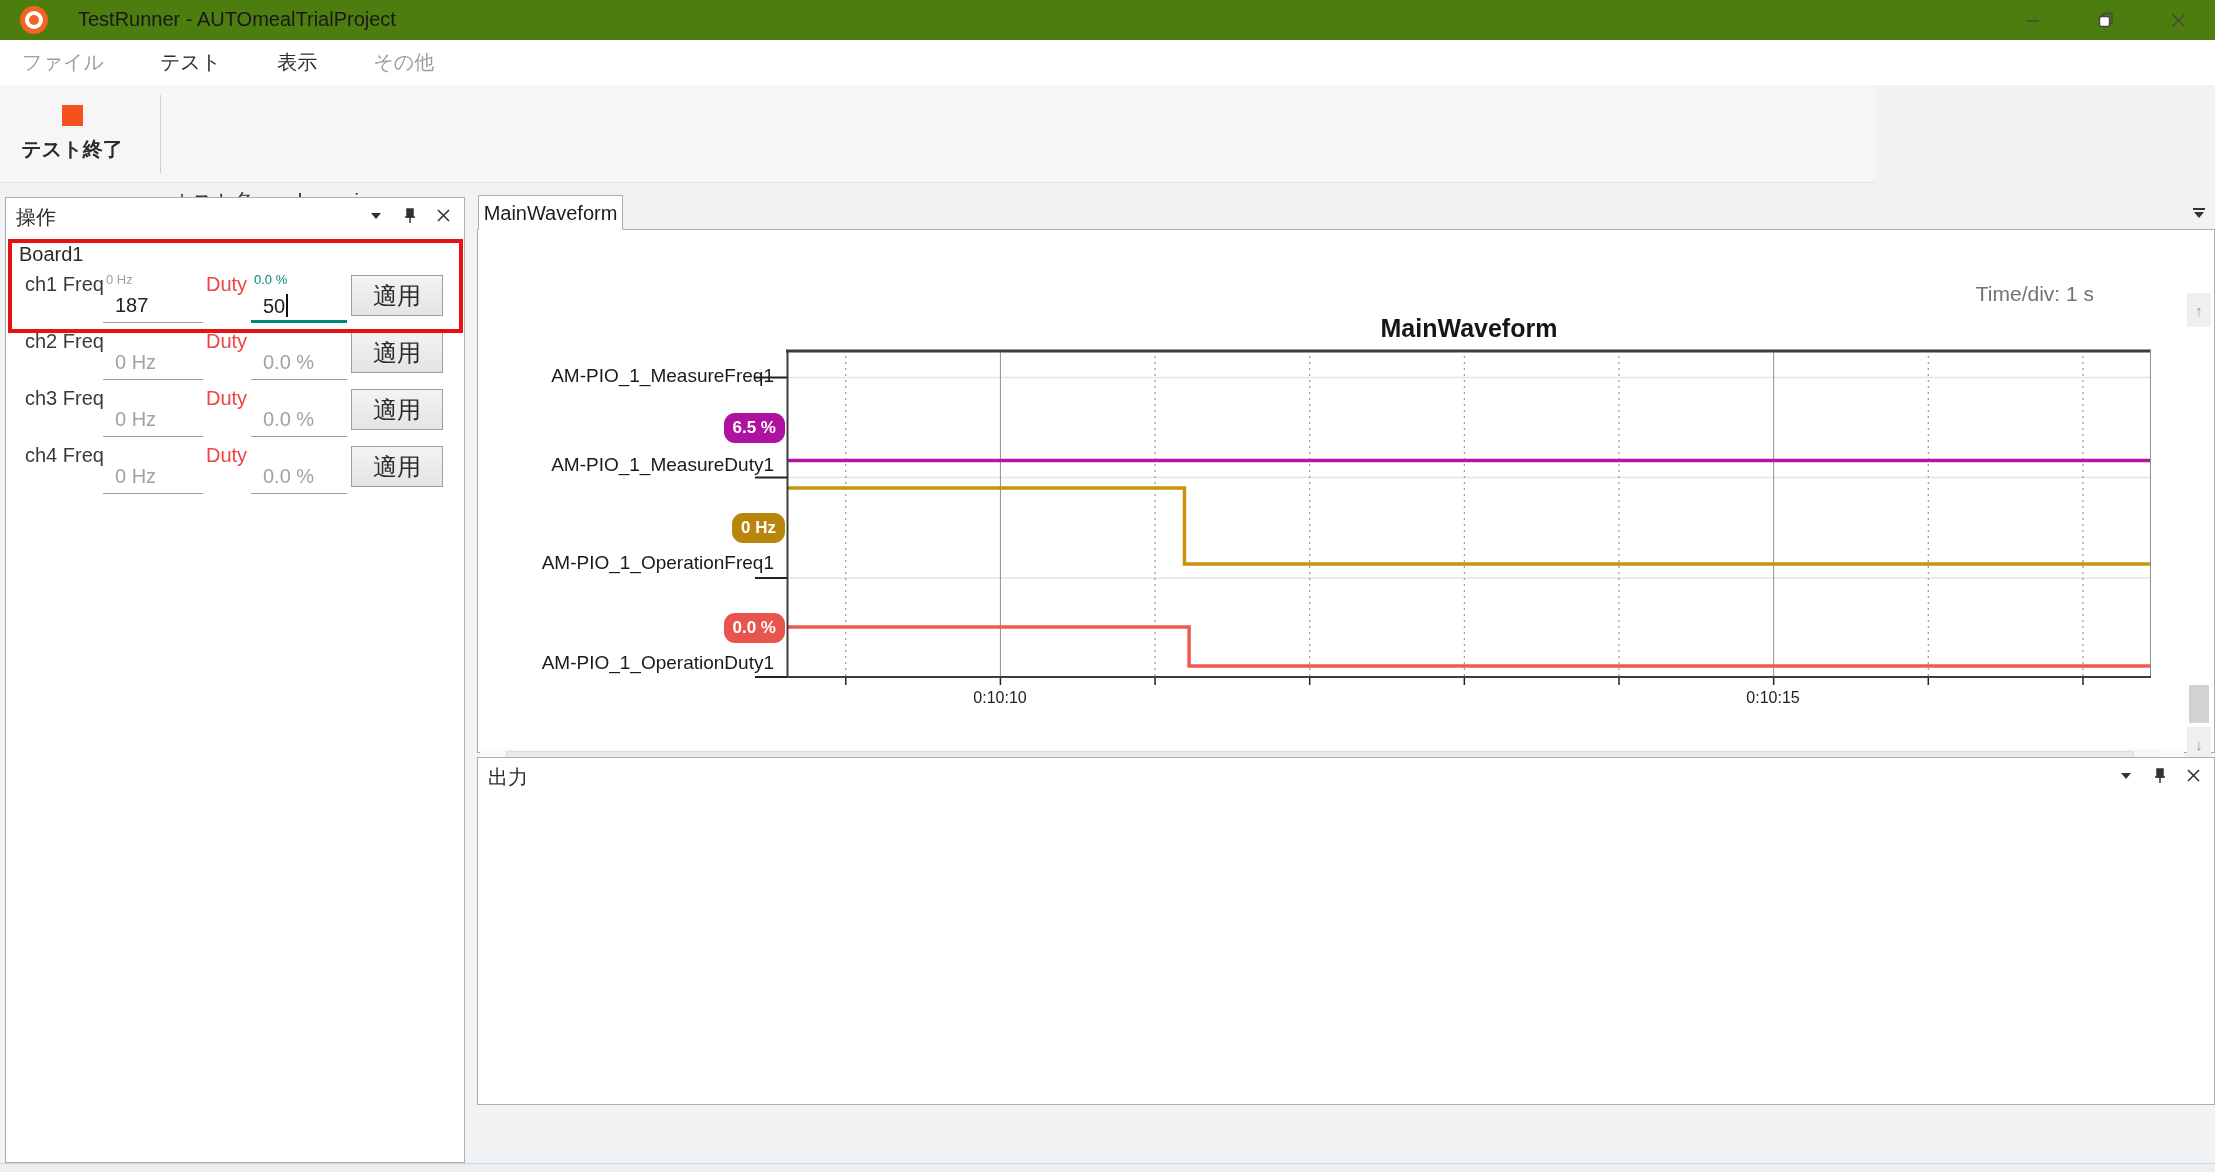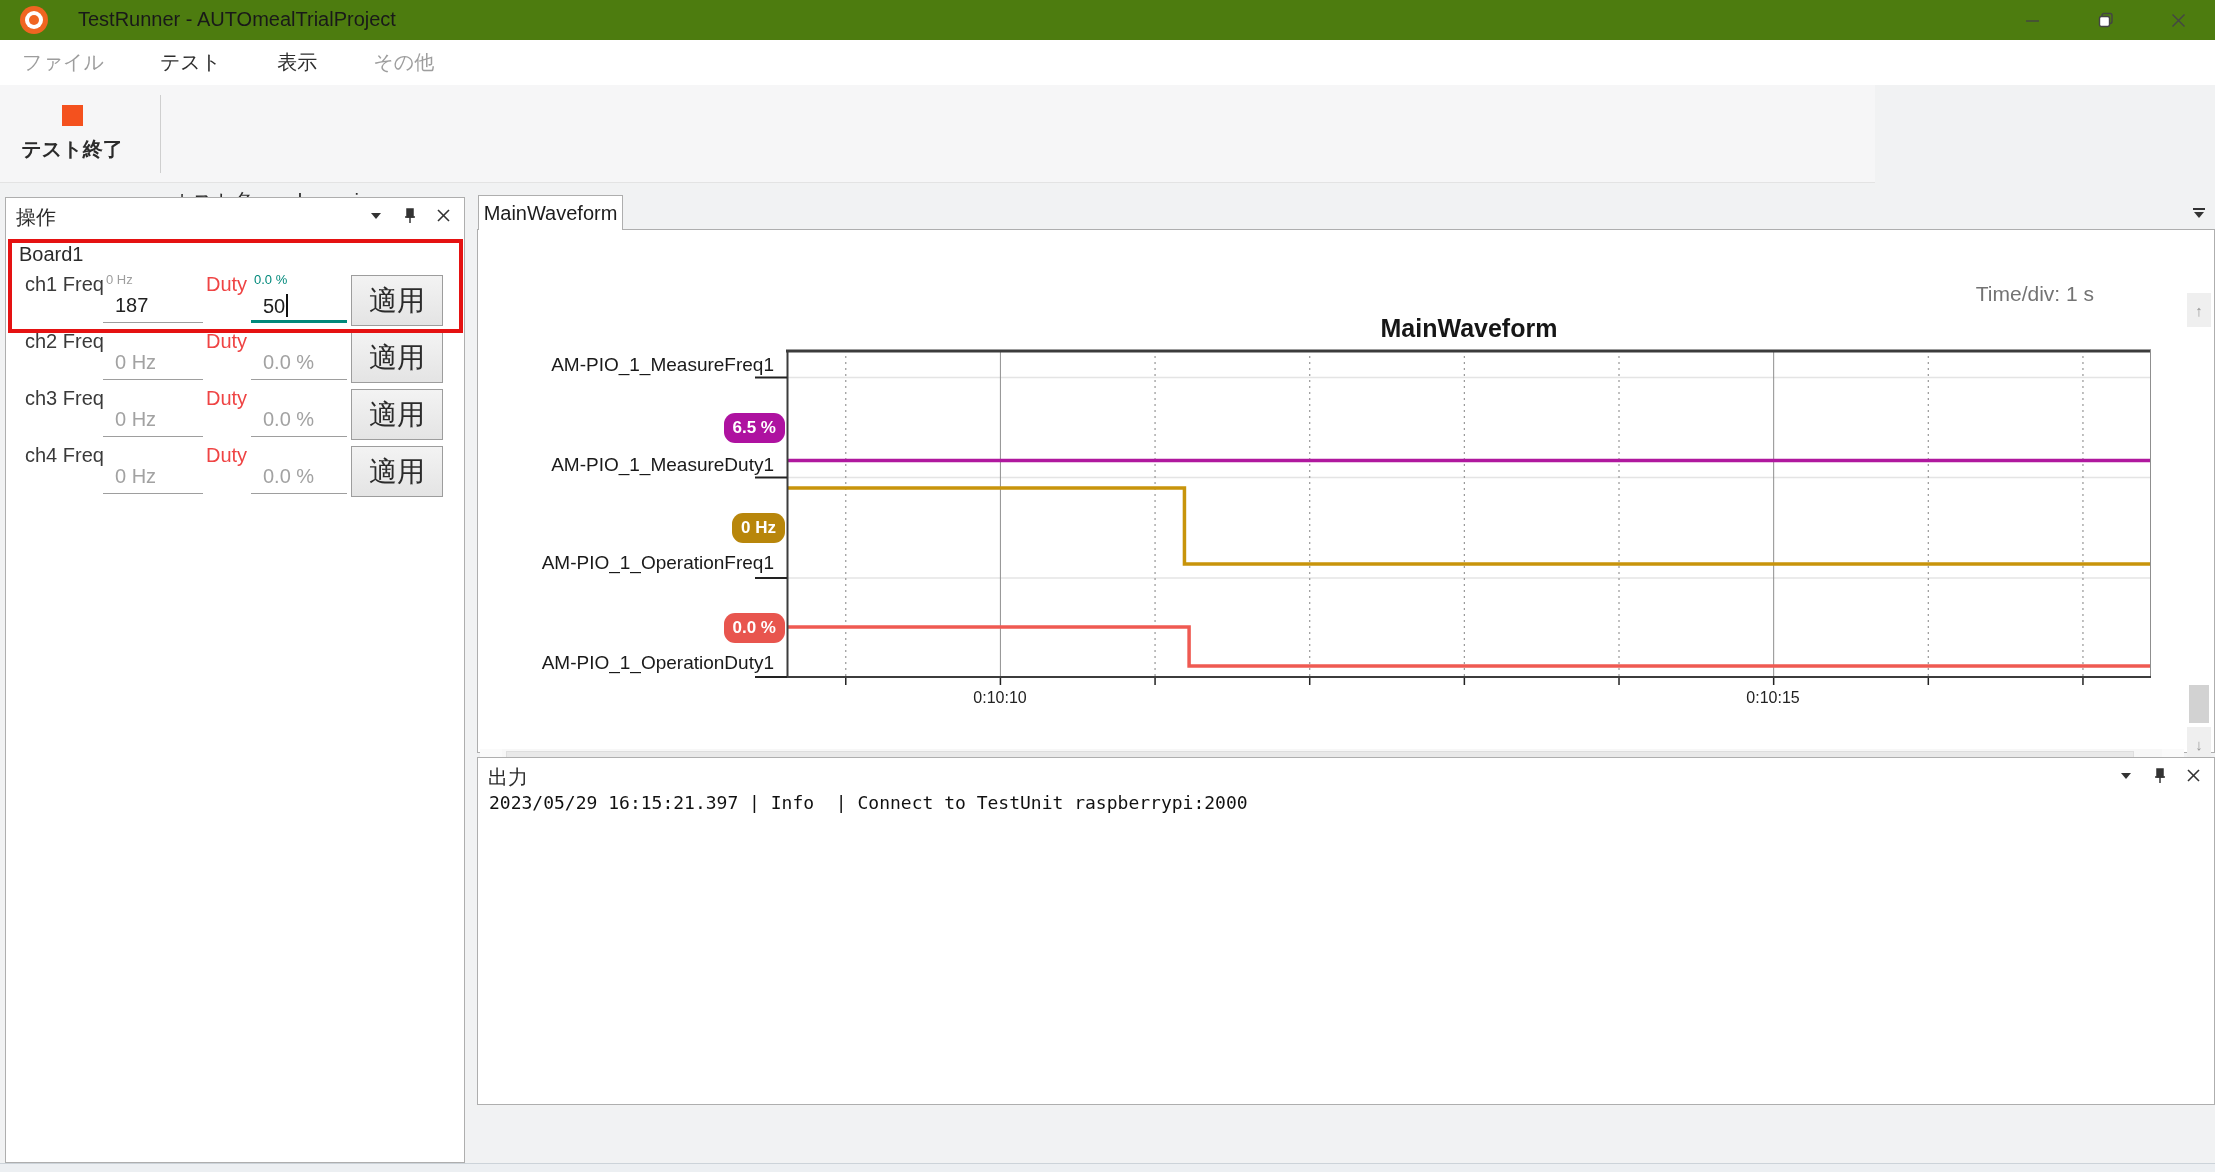--- a/index.html
+++ b/index.html
@@ -51,23 +51,23 @@
   .duty-label { position:absolute; left:200px; top:3px; font-size:20px; color:#ef4444; }
   .field { position:absolute; top:0; height:53px; border-bottom:1px solid #9e9e9e; }
   .field.freq { left:97px; width:100px; }
   .field.duty { left:245px; width:96px; }
   .field.focused { border-bottom:3px solid #00897b; }
   .field .hint { position:absolute; left:3px; top:2px; font-size:13px; color:#9e9e9e; }
   .field .hint.teal { color:#00897b; }
   .field .value { position:absolute; left:12px; top:24px; font-size:20px; color:#212121; }
   .field .placeholder { position:absolute; left:12px; top:24px; font-size:20px; color:#a2a2a2; }
   .caret { display:inline-block; width:2px; height:23px; background:#111; vertical-align:-4px; margin-left:1px; }
-  .apply-btn { position:absolute; left:345px; top:5px; width:92px; height:51px;
+  .apply-btn { position:absolute; left:345px; top:5px; width:92px; height:41px;
                background:linear-gradient(#f3f3f3,#e4e4e4); border:1px solid #9d9d9d;
-               font-size:28px; color:#2b2b2b; display:flex; align-items:center; justify-content:center; }
+               font-size:24px; color:#2b2b2b; display:flex; align-items:center; justify-content:center; }
   .red-box { position:absolute; left:2px; top:41px; width:455px; height:94px;
              border:4px solid #e51212; pointer-events:none; z-index:5; }
   
   .wf-wrap { position:absolute; left:477px; top:195px; width:1738px; height:558px; }
   .wf-tab { position:absolute; left:1px; top:0; width:145px; height:35px; background:#fff;
             border:1px solid #aeaeae; border-bottom:none; z-index:2;
             font-size:20px; color:#1d1d1d; display:flex; align-items:center; justify-content:center; }
   .wf-tabbar-icon { position:absolute; right:5px; top:7px; width:22px; height:22px; z-index:2;
             display:flex; align-items:center; justify-content:center; }
   .wf-content { position:absolute; left:0; top:34px; right:0; bottom:0; background:#fff;
@@ -269,21 +269,21 @@
           <line x1="34" y1="3" x2="1399" y2="3" stroke="#3c3c3c" stroke-width="3"></line>
           <line x1="35.5" y1="2" x2="35.5" y2="329" stroke="#3c3c3c" stroke-width="2"></line>
           <line x1="1398.5" y1="2" x2="1398.5" y2="329" stroke="#8f8f8f" stroke-width="1"></line>
           <line x1="34" y1="329" x2="1399" y2="329" stroke="#3c3c3c" stroke-width="2"></line>
           <line x1="3" y1="29.5" x2="35" y2="29.5" stroke="#222" stroke-width="2"></line>
           <line x1="3" y1="129.5" x2="35" y2="129.5" stroke="#222" stroke-width="2"></line>
           <line x1="3" y1="230" x2="35" y2="230" stroke="#222" stroke-width="2"></line>
           <line x1="3" y1="329" x2="35" y2="329" stroke="#222" stroke-width="2"></line>
         </svg>
 
-      <div class="lane-label" style="top:123px">AM-PIO_1_MeasureFreq1</div>
+      <div class="lane-label" style="top:134px">AM-PIO_1_MeasureFreq1</div>
       <div class="lane-label" style="top:223px">AM-PIO_1_MeasureDuty1</div>
       <div class="lane-label" style="top:321px">AM-PIO_1_OperationFreq1</div>
       <div class="lane-label" style="top:421px">AM-PIO_1_OperationDuty1</div>
 
       <div class="lane-badge" style="top: 183px; background: rgb(174, 18, 160);">6.5 %</div>
       <div class="lane-badge" style="top: 283px; background: rgb(184, 134, 11);">0 Hz</div>
       <div class="lane-badge" style="top: 383px; background: rgb(232, 85, 78);">0.0 %</div>
 
       <div class="xlabel" style="left:462px">0:10:10</div>
       <div class="xlabel" style="left:1235px">0:10:15</div>
@@ -326,17 +326,16 @@
           </svg>
         </div>
         <div class="p-icon">
           <svg width="13" height="13" stroke="#333" stroke-width="1.6">
               <line x1="1" y1="1" x2="12" y2="12"></line>
               <line x1="12" y1="1" x2="1" y2="12"></line>
             </svg>
         </div>
       </div>
     </div>
-    <div class="log-line">2023/05/29 16:15:21.397 | Info  | Connect to TestUnit raspberrypi:2000</div>
   </div>
 
   <div class="statusbar"></div>
 </div>
 
 </body></html>

